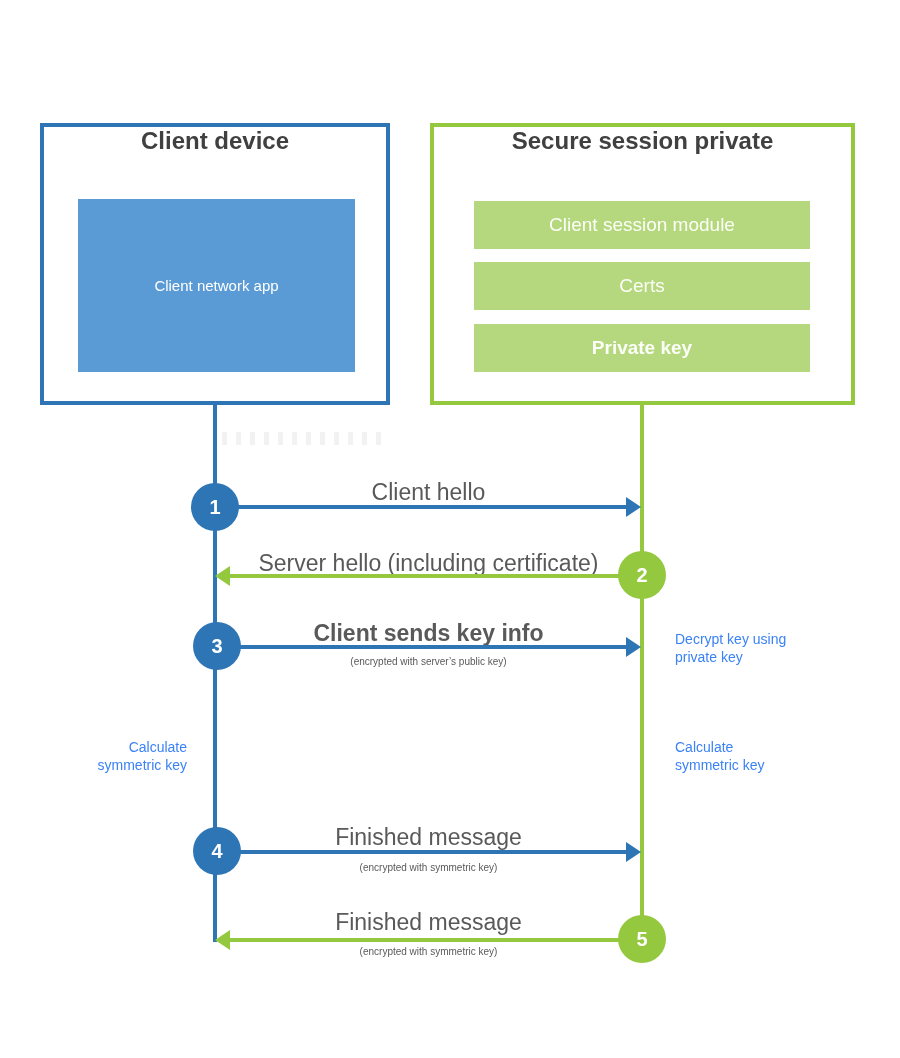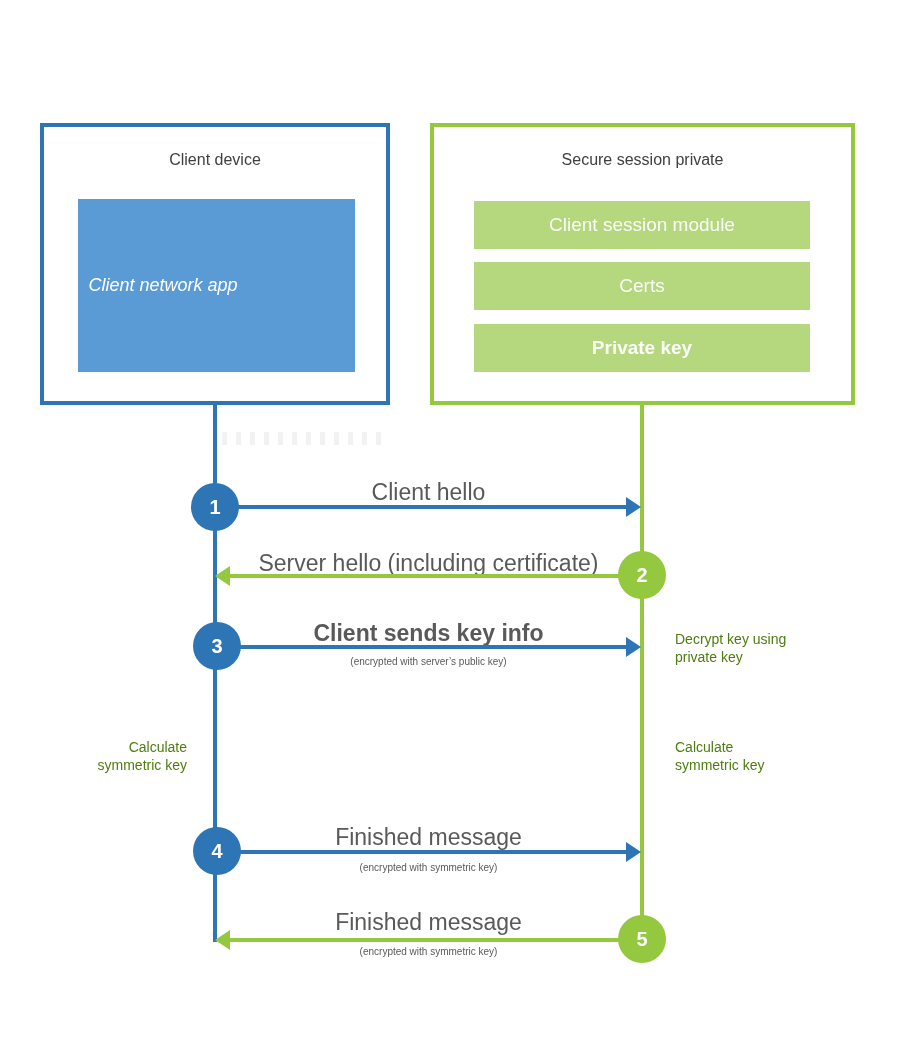--- a/index.html
+++ b/index.html
@@ -37,39 +37,38 @@
     left: 40px;
     width: 342px;
     border: 4px solid #2e75b6;
   }
   .server-box {
     left: 430px;
     width: 417px;
     border: 4px solid #94c83e;
   }
   .box-title {
-    margin-top: 24px;
-    text-align: center;
-    font-size: 16px;
-    font-weight: normal;
+    text-align: center;
+    font-size: 24px;
+    font-weight: bold;
     color: #404040;
   }
   .client-app {
     position: absolute;
     left: 34px;
     top: 72px;
     width: 277px;
     height: 173px;
     background: #5b9bd5;
     color: #ffffff;
-    font-size: 18px;
+    font-size: 15px;
     display: flex;
     align-items: center;
-    text-align: center;
-    font-style: italic;
+    justify-content: center;
+    text-align: center;
   }
   .client-app .wrap { width: 170px; line-height: 1.55; }
   .server-bar {
     position: absolute;
     left: 40px;
     width: 336px;
     height: 48px;
     background: #b5d87e;
     color: #fcfef8;
     font-size: 19px;
@@ -161,21 +160,21 @@
   .s3 { top: 656px; }
   .l4 { top: 824px; }
   .s4 { top: 862px; }
   .l5 { top: 909px; }
   .s5 { top: 946px; }
   
   .side-note {
     position: absolute;
     font-size: 14px;
     line-height: 1.25;
-    color: #4d7c0f;
+    color: #3b82f6;
   }
   .note-decrypt    { left: 675px; top: 631px; width: 135px; text-align: left; }
   .note-calc-left  { left: 62px;  top: 739px; width: 125px; text-align: right; }
   .note-calc-right { left: 675px; top: 739px; width: 125px; text-align: left; }
 </style>
 </head>
 <body>
 
 <div class="canvas">
 

